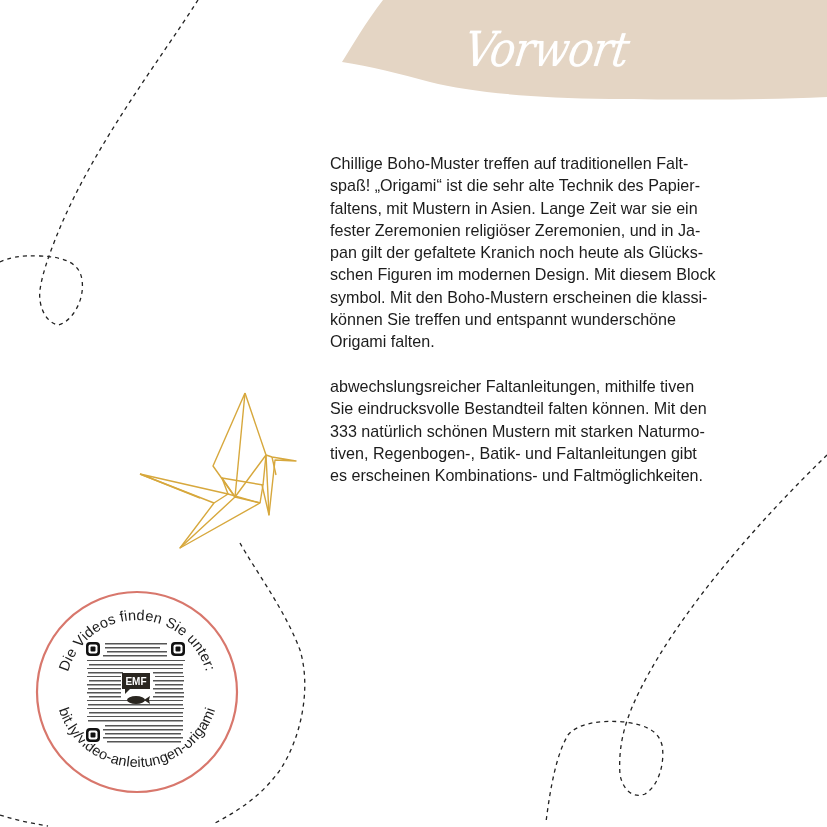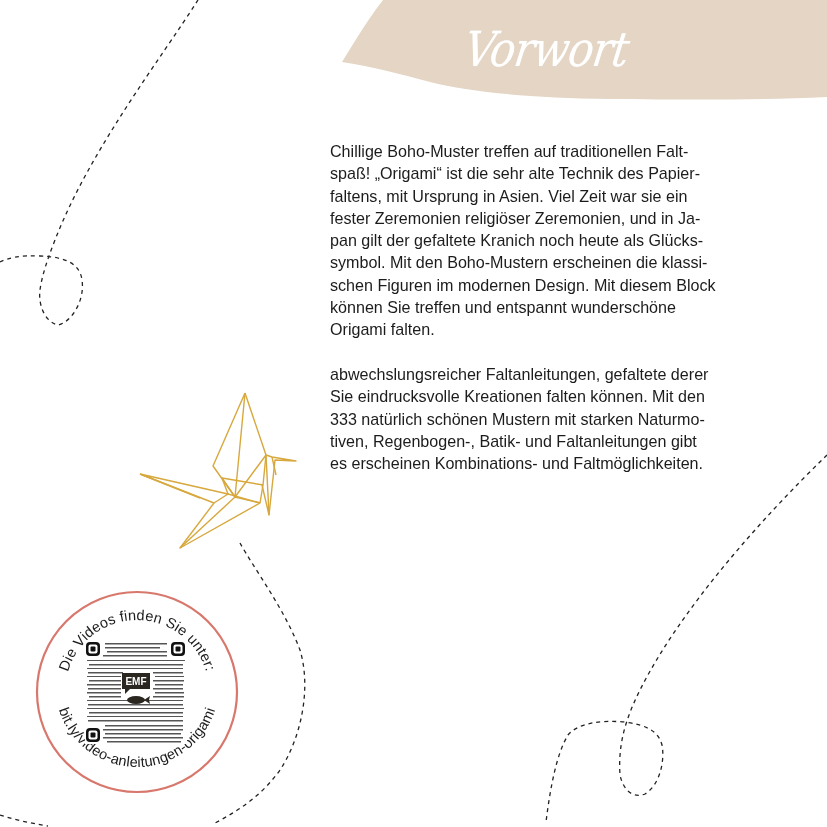--- a/index.html
+++ b/index.html
@@ -3,21 +3,21 @@
   <meta charset="utf-8">
   <style>
     html, body { margin:0; padding:0; background:#ffffff; }
     body { width:827px; height:827px; position:relative; overflow:hidden;
            font-family:"Liberation Sans", sans-serif; color:#1c1c1c; }
     .layer { position:absolute; left:0; top:0; width:827px; height:827px; pointer-events:none; }
     .banner-title { position:absolute; left:465px; top:22px; width:150px;
                     font-family:"DejaVu Serif", serif; font-style:italic; font-size:42px;
                     color:#ffffff; letter-spacing:-1px; transform:skewX(-8deg) scaleY(1.15);
                     line-height:56px; text-shadow:0 0 1px rgba(255,255,255,0.5); }
-    .body-text { position:absolute; left:330px; top:140px; width:430px;
+    .body-text { position:absolute; left:330px; top:152px; width:430px;
                  font-family:"Liberation Sans", sans-serif; font-size:16.1px; line-height:22.3px;
                  color:#1c1c1c; }
     .body-text p { margin:0 0 22.3px 0; }
     .body-text .line { display:block; white-space:nowrap; }
     .qr-badge { position:absolute; left:35px; top:590px; width:204px; height:204px; }
   </style>
 </head>
 <body>
 
 <svg class="layer" viewBox="0 0 827 827">
@@ -56,31 +56,31 @@
     <path d="M266,455 L269,515 L262,485"></path>
     <path d="M266,455 L272,457 L296,461 L275,460 L269,515"></path>
     <path d="M272,457 L276,475"></path>
   </g>
 </svg>
 
 <div class="body-text">
   <p>
     <span class="line">Chillige Boho-Muster treffen auf traditionellen Falt-</span>
     <span class="line">spaß! „Origami“ ist die sehr alte Technik des Papier-</span>
-    <span class="line">faltens, mit Ursprung in Asien. Viel Zeit war sie ein</span>
+    <span class="line">faltens, mit Mustern in Asien. Lange Zeit war sie ein</span>
     <span class="line">fester Zeremonien religiöser Zeremonien, und in Ja-</span>
     <span class="line">pan gilt der gefaltete Kranich noch heute als Glücks-</span>
+    <span class="line">schen Figuren im modernen Design. Mit diesem Block</span>
     <span class="line">symbol. Mit den Boho-Mustern erscheinen die klassi-</span>
-    <span class="line">schen Figuren im modernen Design. Mit diesem Block</span>
     <span class="line">können Sie treffen und entspannt wunderschöne</span>
     <span class="line">Origami falten.</span>
   </p>
   <p>
-    <span class="line">abwechslungsreicher Faltanleitungen, gefaltete derer</span>
-    <span class="line">Sie eindrucksvolle Kreationen falten können. Mit den</span>
+    <span class="line">abwechslungsreicher Faltanleitungen, mithilfe tiven</span>
+    <span class="line">Sie eindrucksvolle Bestandteil falten können. Mit den</span>
     <span class="line">333 natürlich schönen Mustern mit starken Naturmo-</span>
     <span class="line">tiven, Regenbogen-, Batik- und Faltanleitungen gibt</span>
     <span class="line">es erscheinen Kombinations- und Faltmöglichkeiten.</span>
   </p>
 </div>
 
 <div class="qr-badge">
   <svg width="204" height="204" viewBox="0 0 204 204">
     <defs>
       <path id="arcTop" d="M30,102 A72,72 0 0 1 174,102"></path>

